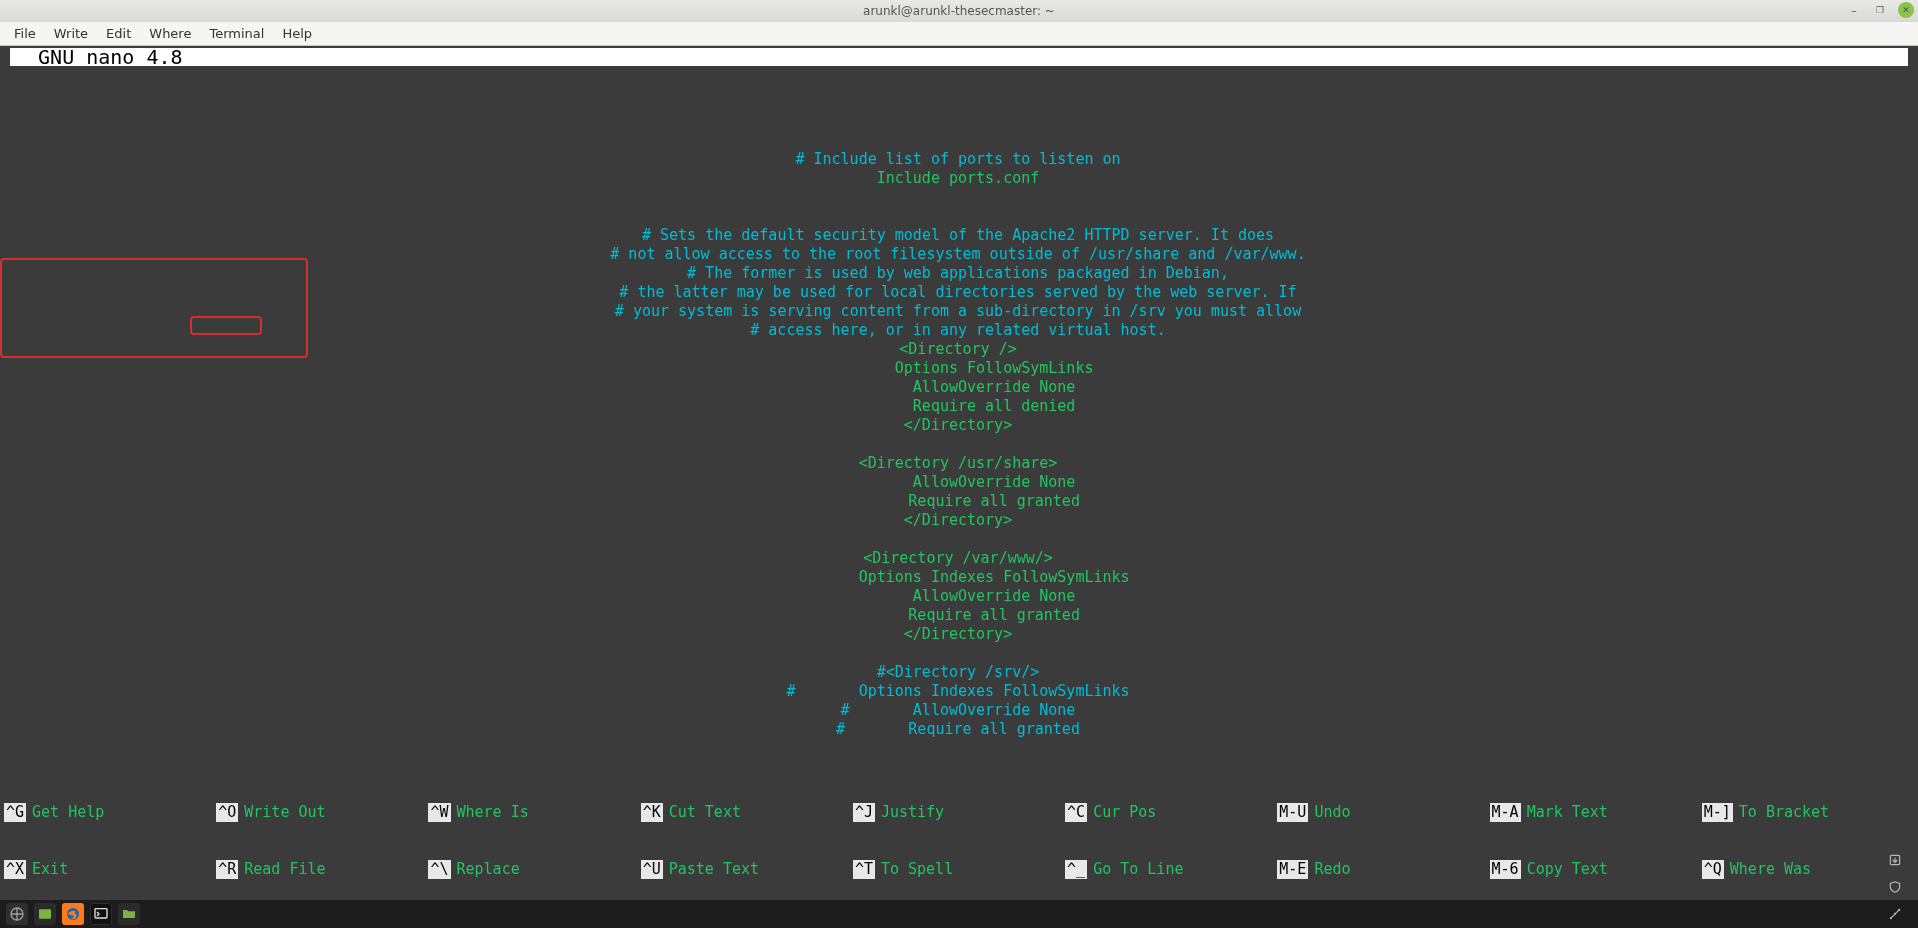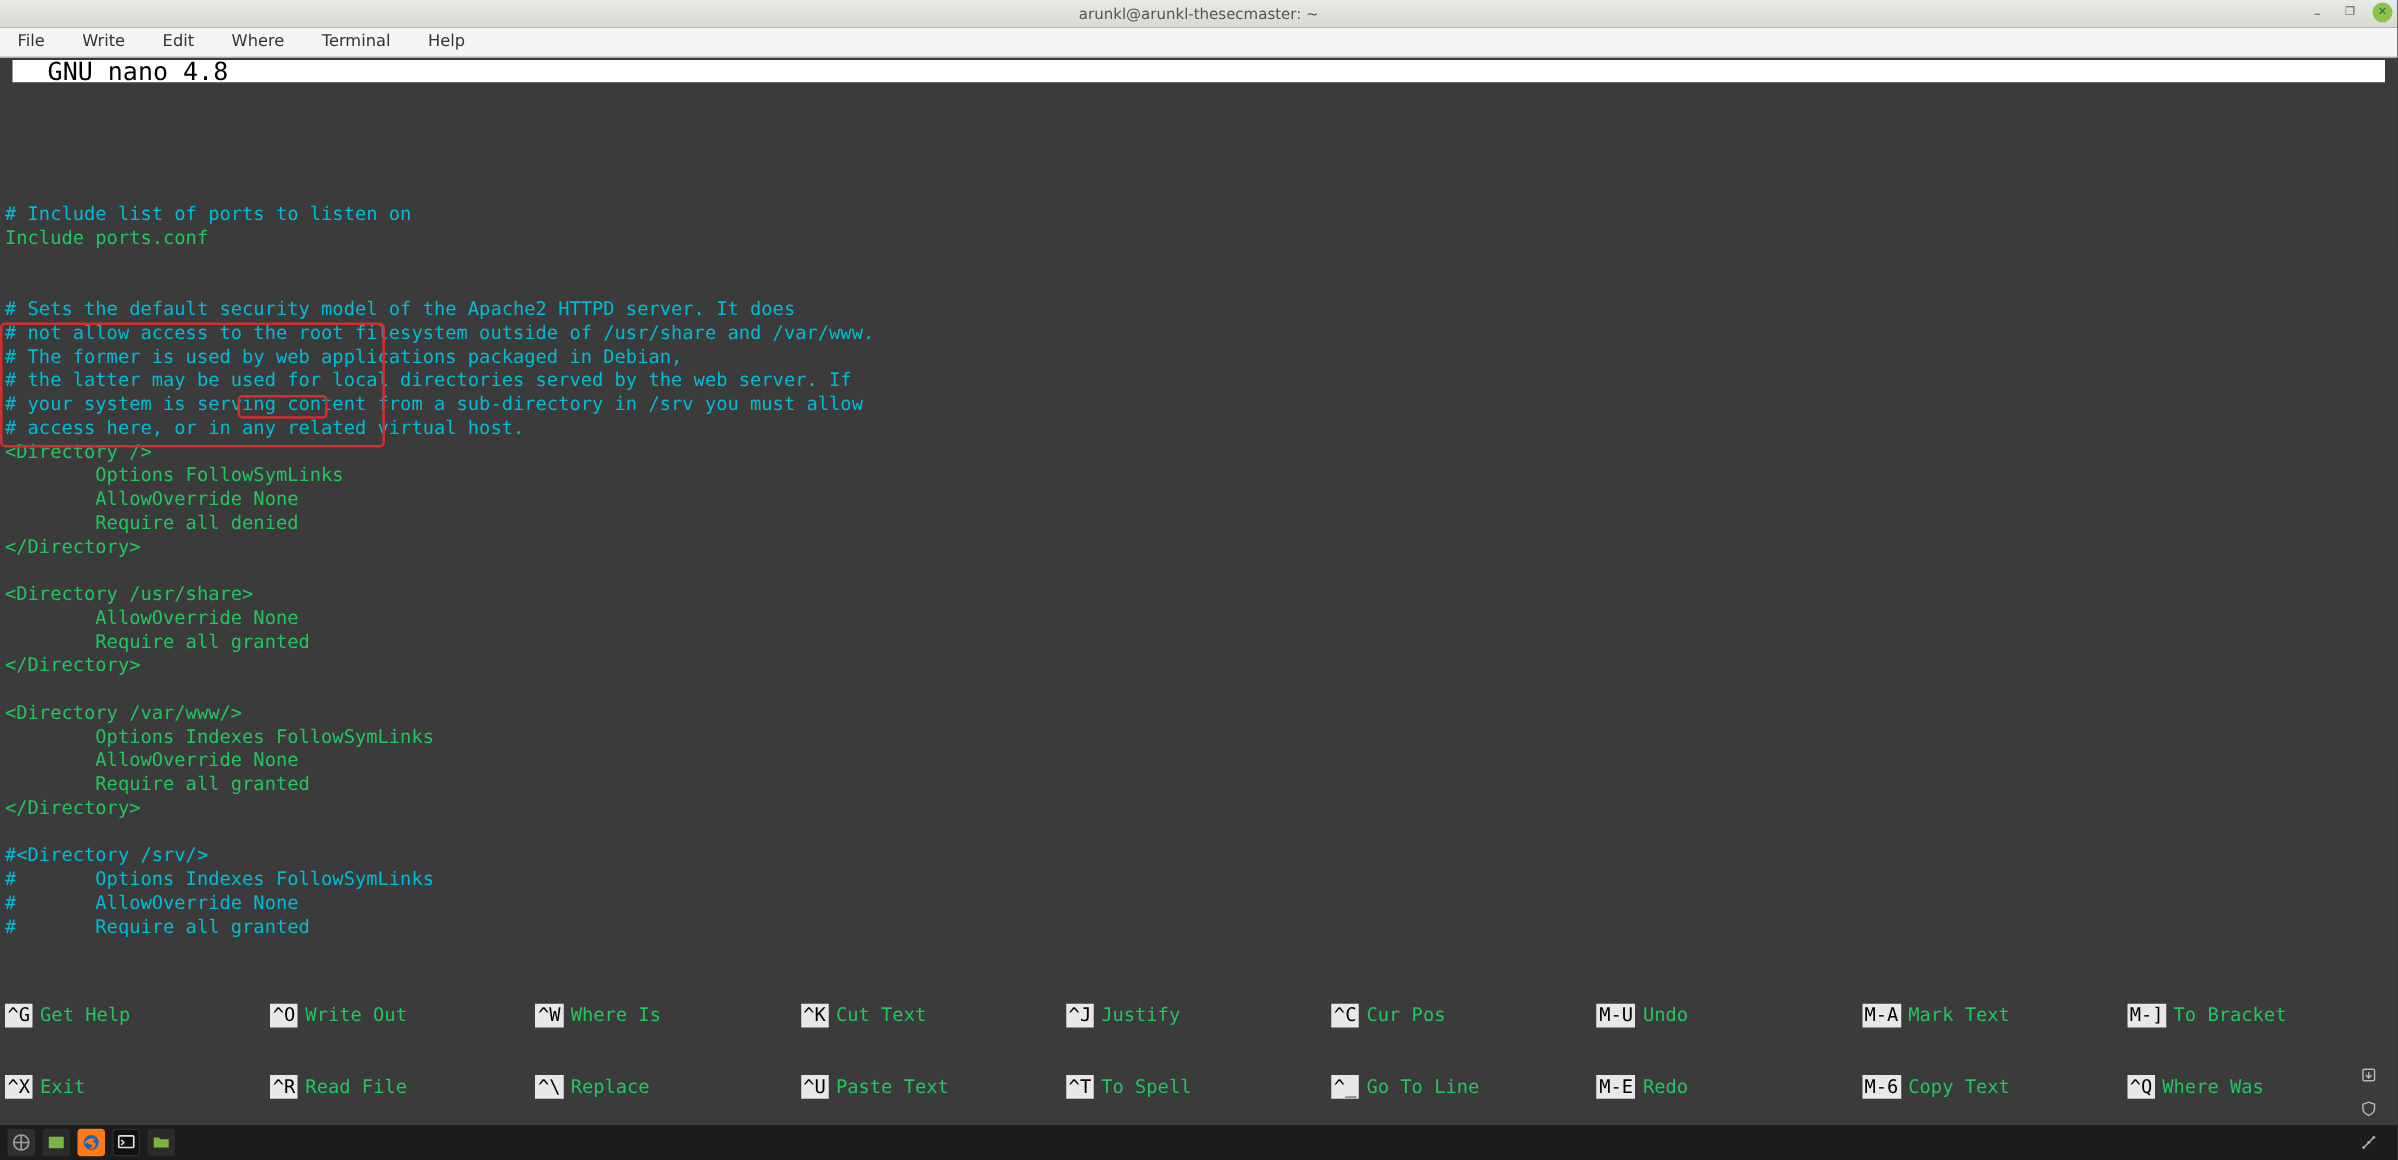--- a/index.html
+++ b/index.html
@@ -43,21 +43,21 @@
   .win-btn.max::before   { content:"❐"; font-size:9px;}
   .win-btn.close::before { content:"✕"; color:#365; font-size:9px;}
 
   
   .menubar {
     height: 24px;
     background:#f5f5f3;
     display:flex;
     align-items:center;
     padding:0 6px;
-    gap:14px;
+    gap:2px;
     color:#333;
     font-size:13px;
     border-bottom:1px solid #c9c9c5;
   }
   .menubar .menu-item { padding:2px 8px; }
 
   
   .nano-header {
     background:#fff;
     color:#000;
@@ -72,24 +72,25 @@
   .nano-header .center { flex:1; text-align:center; white-space:pre;}
   .nano-header .right { width:60px; }
 
   
   .editor {
     flex:1;
     background:#3b3b3b;
     font-family:"DejaVu Sans Mono","Ubuntu Mono",monospace;
     font-size:15px;
     line-height:19px;
-    padding:20px 6px 0 4px;
+    padding:8px 6px 0 4px;
     white-space:pre;
     overflow:hidden;
     position:relative;
+    text-align:center;
   }
   .cyan   { color:#00bcd4; }
   .white  { color:#22c55e; }
 
   
   .hl-box {
     position:absolute;
     border:2px solid #d32f2f;
     border-radius:4px;
     pointer-events:none;

